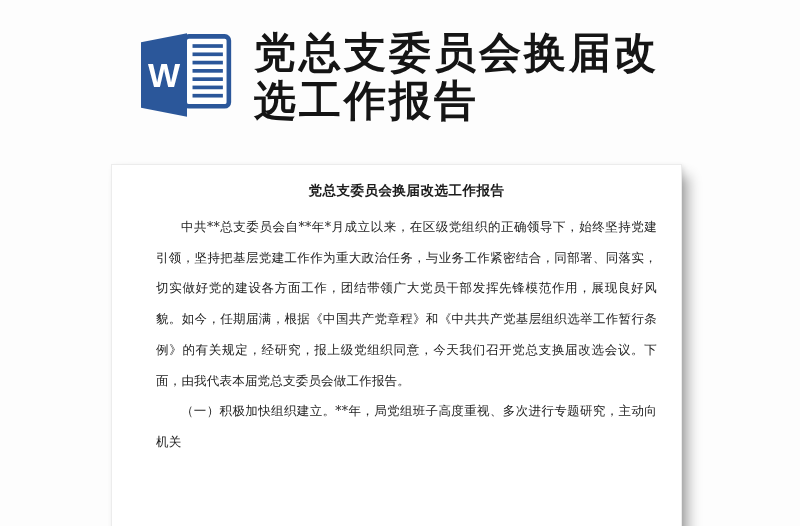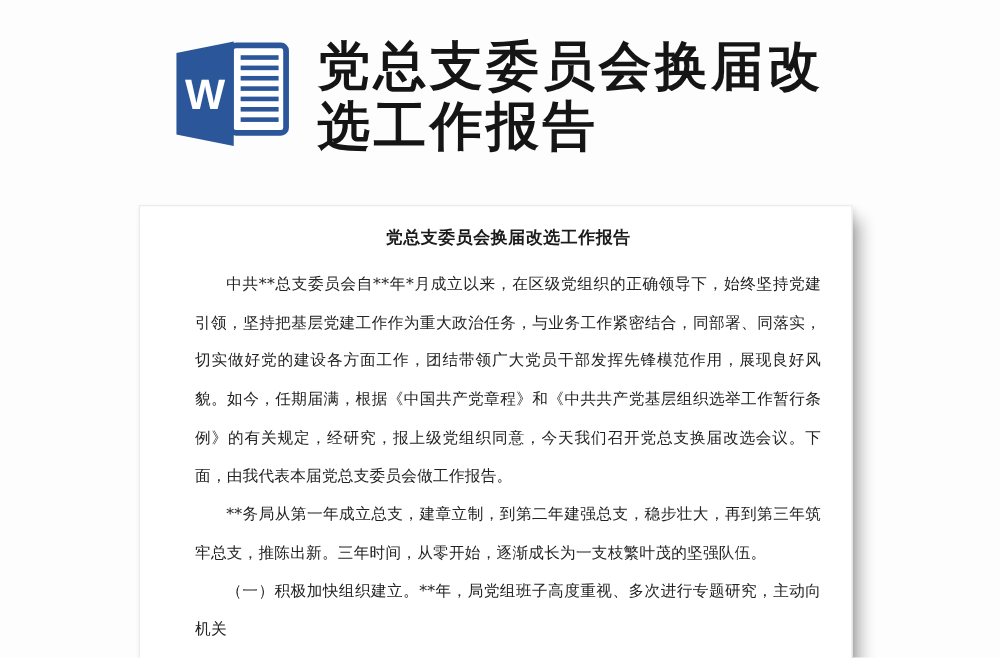--- a/index.html
+++ b/index.html
@@ -93,16 +93,15 @@
       <text x="25" y="61" text-anchor="middle" fill="#ffffff" font-family="Liberation Sans, DejaVu Sans, sans-serif" font-size="37" font-weight="bold">W</text>
     </svg>
   </div>
   <h1 class="header-title">党总支委员会换届改选工作报告</h1>
 </div>
 
 <div class="preview-page">
   <div class="doc-inner">
     <div class="doc-title">党总支委员会换届改选工作报告</div>
     <p>中共**总支委员会自**年*月成立以来，在区级党组织的正确领导下，始终坚持党建引领，坚持把基层党建工作作为重大政治任务，与业务工作紧密结合，同部署、同落实，切实做好党的建设各方面工作，团结带领广大党员干部发挥先锋模范作用，展现良好风貌。如今，任期届满，根据《中国共产党章程》和《中共共产党基层组织选举工作暂行条例》的有关规定，经研究，报上级党组织同意，今天我们召开党总支换届改选会议。下面，由我代表本届党总支委员会做工作报告。</p>
-    <p>**务局从第一年成立总支，建章立制，到第二年建强总支，稳步壮大，再到第三年筑牢总支，推陈出新。三年时间，从零开始，逐渐成长为一支枝繁叶茂的坚强队伍。</p>
     <p>（一）积极加快组织建立。**年，局党组班子高度重视、多次进行专题研究，主动向机关</p>
   </div>
 </div>
 
 </body></html>

